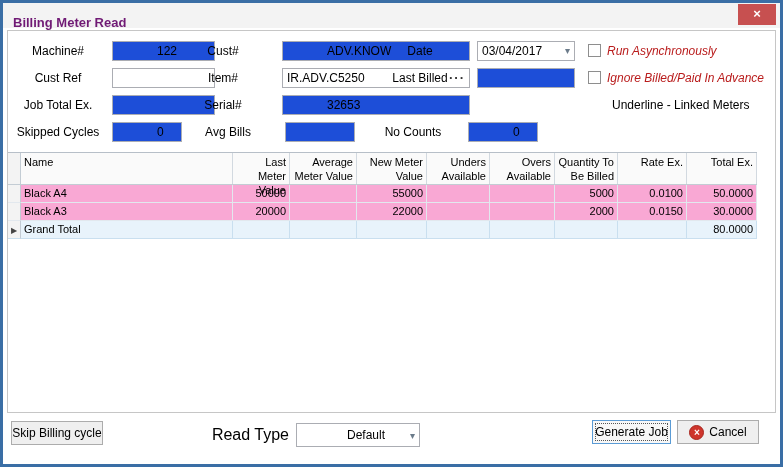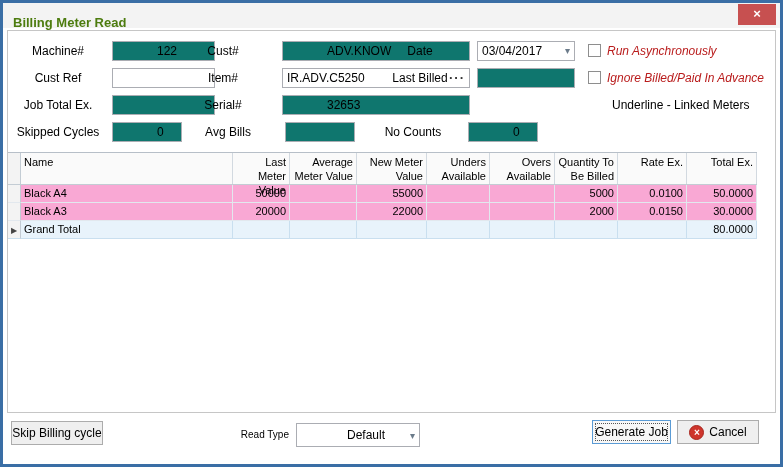--- a/index.html
+++ b/index.html
@@ -2,33 +2,33 @@
 <html><head>
 <meta charset="utf-8">
 <style>
   * { margin:0; padding:0; box-sizing:border-box; }
   html,body { width:783px; height:467px; overflow:hidden; background:#fff;
               font-family:"Liberation Sans","DejaVu Sans",sans-serif; }
   .window { position:relative; width:783px; height:467px;
             border:3px solid #3A6EA5; background:#fff; }
   
   .titlebar { position:absolute; top:0; left:0; right:0; height:25px; background:#F3F3F3; }
-  .title { position:absolute; left:10px; top:12px; font-size:13px; font-weight:600; color:#4d7c0f; }
+  .title { position:absolute; left:10px; top:12px; font-size:13px; font-weight:600; color:#701a75; }
   .close-btn { position:absolute; top:1px; right:4px; width:38px; height:21px;
                background:#C75050; color:#fff; font-size:13px; font-weight:700;
                text-align:center; line-height:20px; cursor:default; }
   
   .wrapper { position:absolute; left:4px; top:27px; width:769px; height:383px;
              border:1px solid #C6C6C6; background:#fff; }
   .lbl { position:absolute; font-size:12px; color:#000; text-align:center; height:20px; line-height:20px; }
   .txt { position:absolute; height:20px; border:1px solid #ABADB3; background:#fff;
          font-family:"Liberation Sans","DejaVu Sans",sans-serif;
          font-size:12px; color:#000; padding:0 4px; line-height:18px; }
   input.txt { outline:none; }
-  .ro { background:#0f766e;padding-left:44px; }
+  .ro { background:#1d4ed8;padding-left:44px; }
   .fieldbox { display:flex; align-items:center; }
   .fieldbox .fb-text { flex:1; overflow:hidden; white-space:nowrap; }
   .ellipsis-btn { color:#333; font-size:13px; font-weight:700; letter-spacing:1px; line-height:16px; padding-left:2px; cursor:default; }
   .chev { color:#6B7B8A; font-size:10px; padding-left:2px; }
   .checkbox { position:absolute; width:13px; height:13px; border:1px solid #8E8E8E; background:#fff; }
   .cb-label { position:absolute; font-size:12px; color:#b91c1c; height:20px; line-height:20px;font-style:italic; }
   .note { position:absolute; font-size:12px; color:#000; height:20px; line-height:20px; }
   
   .grid { position:absolute; left:0; top:121px; width:749px; font-size:11px; color:#000; }
   .gh { display:flex; border-top:1px solid #B7BFC8; border-bottom:1px solid #C3CCD4; background:#FAFAFA; height:33px; }
@@ -44,21 +44,21 @@
   .gt .sel { background:#F3F3F3; }
   .indicator { font-size:8px; color:#444; line-height:17px; }
   
   .btn { position:absolute; height:24px; background:#EFEFEF; border:1px solid #ACACAC;
          font-family:"Liberation Sans","DejaVu Sans",sans-serif;
          font-size:12px; color:#000; text-align:center; cursor:default; }
   .btn-default { background:#F7F7F7; border:1px solid #5A9BD5; outline:1px dotted #555; outline-offset:-4px; }
   .combo { position:absolute; height:24px; border:1px solid #ABADB3; background:#fff;
            display:flex; align-items:center; font-size:12px; color:#000; padding:0 4px; }
   .combo .fb-text { flex:1;margin-left:46px; }
-  .footer-lbl { position:absolute; font-size:10px; color:#000; text-align:right; height:24px; line-height:24px; }
+  .footer-lbl { position:absolute; font-size:16px; color:#000; text-align:right; height:24px; line-height:24px; }
   .cancel-inner { display:flex; align-items:center; justify-content:center; height:100%; gap:5px; }
   .cancel-icon { width:15px; height:15px; border-radius:50%; background:#CE352C; border:1px solid #A8271F;
                  color:#fff; font-size:10px; font-weight:700; line-height:13px; text-align:center; }
 </style>
 </head>
 <body>
 
 <div class="window">
   <div class="titlebar">
     <span class="title">Billing Meter Read</span>

